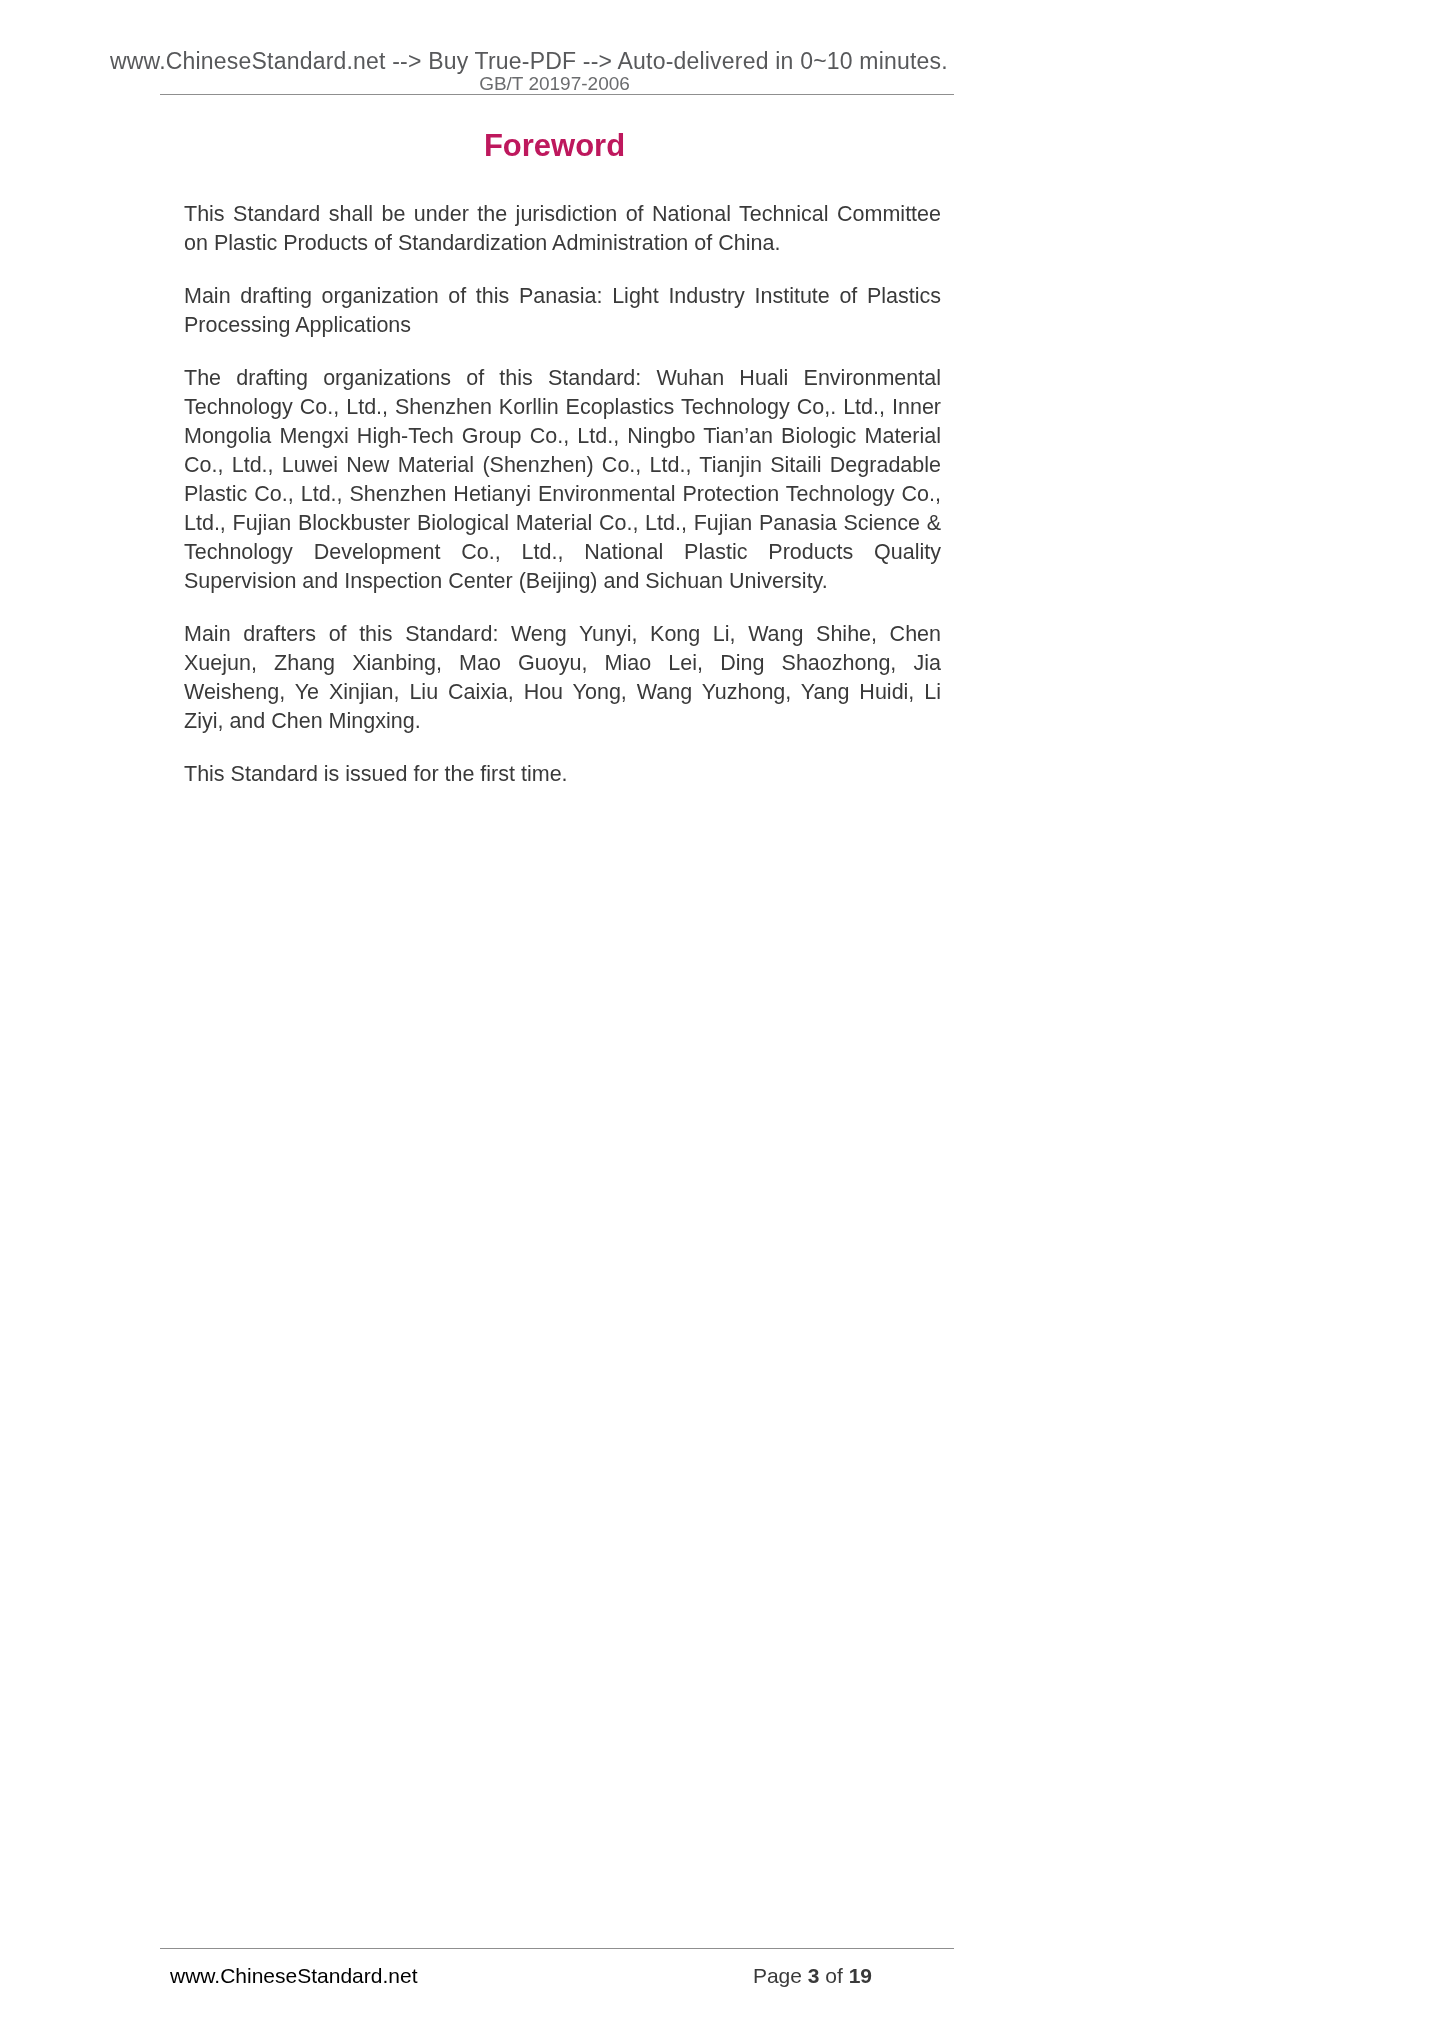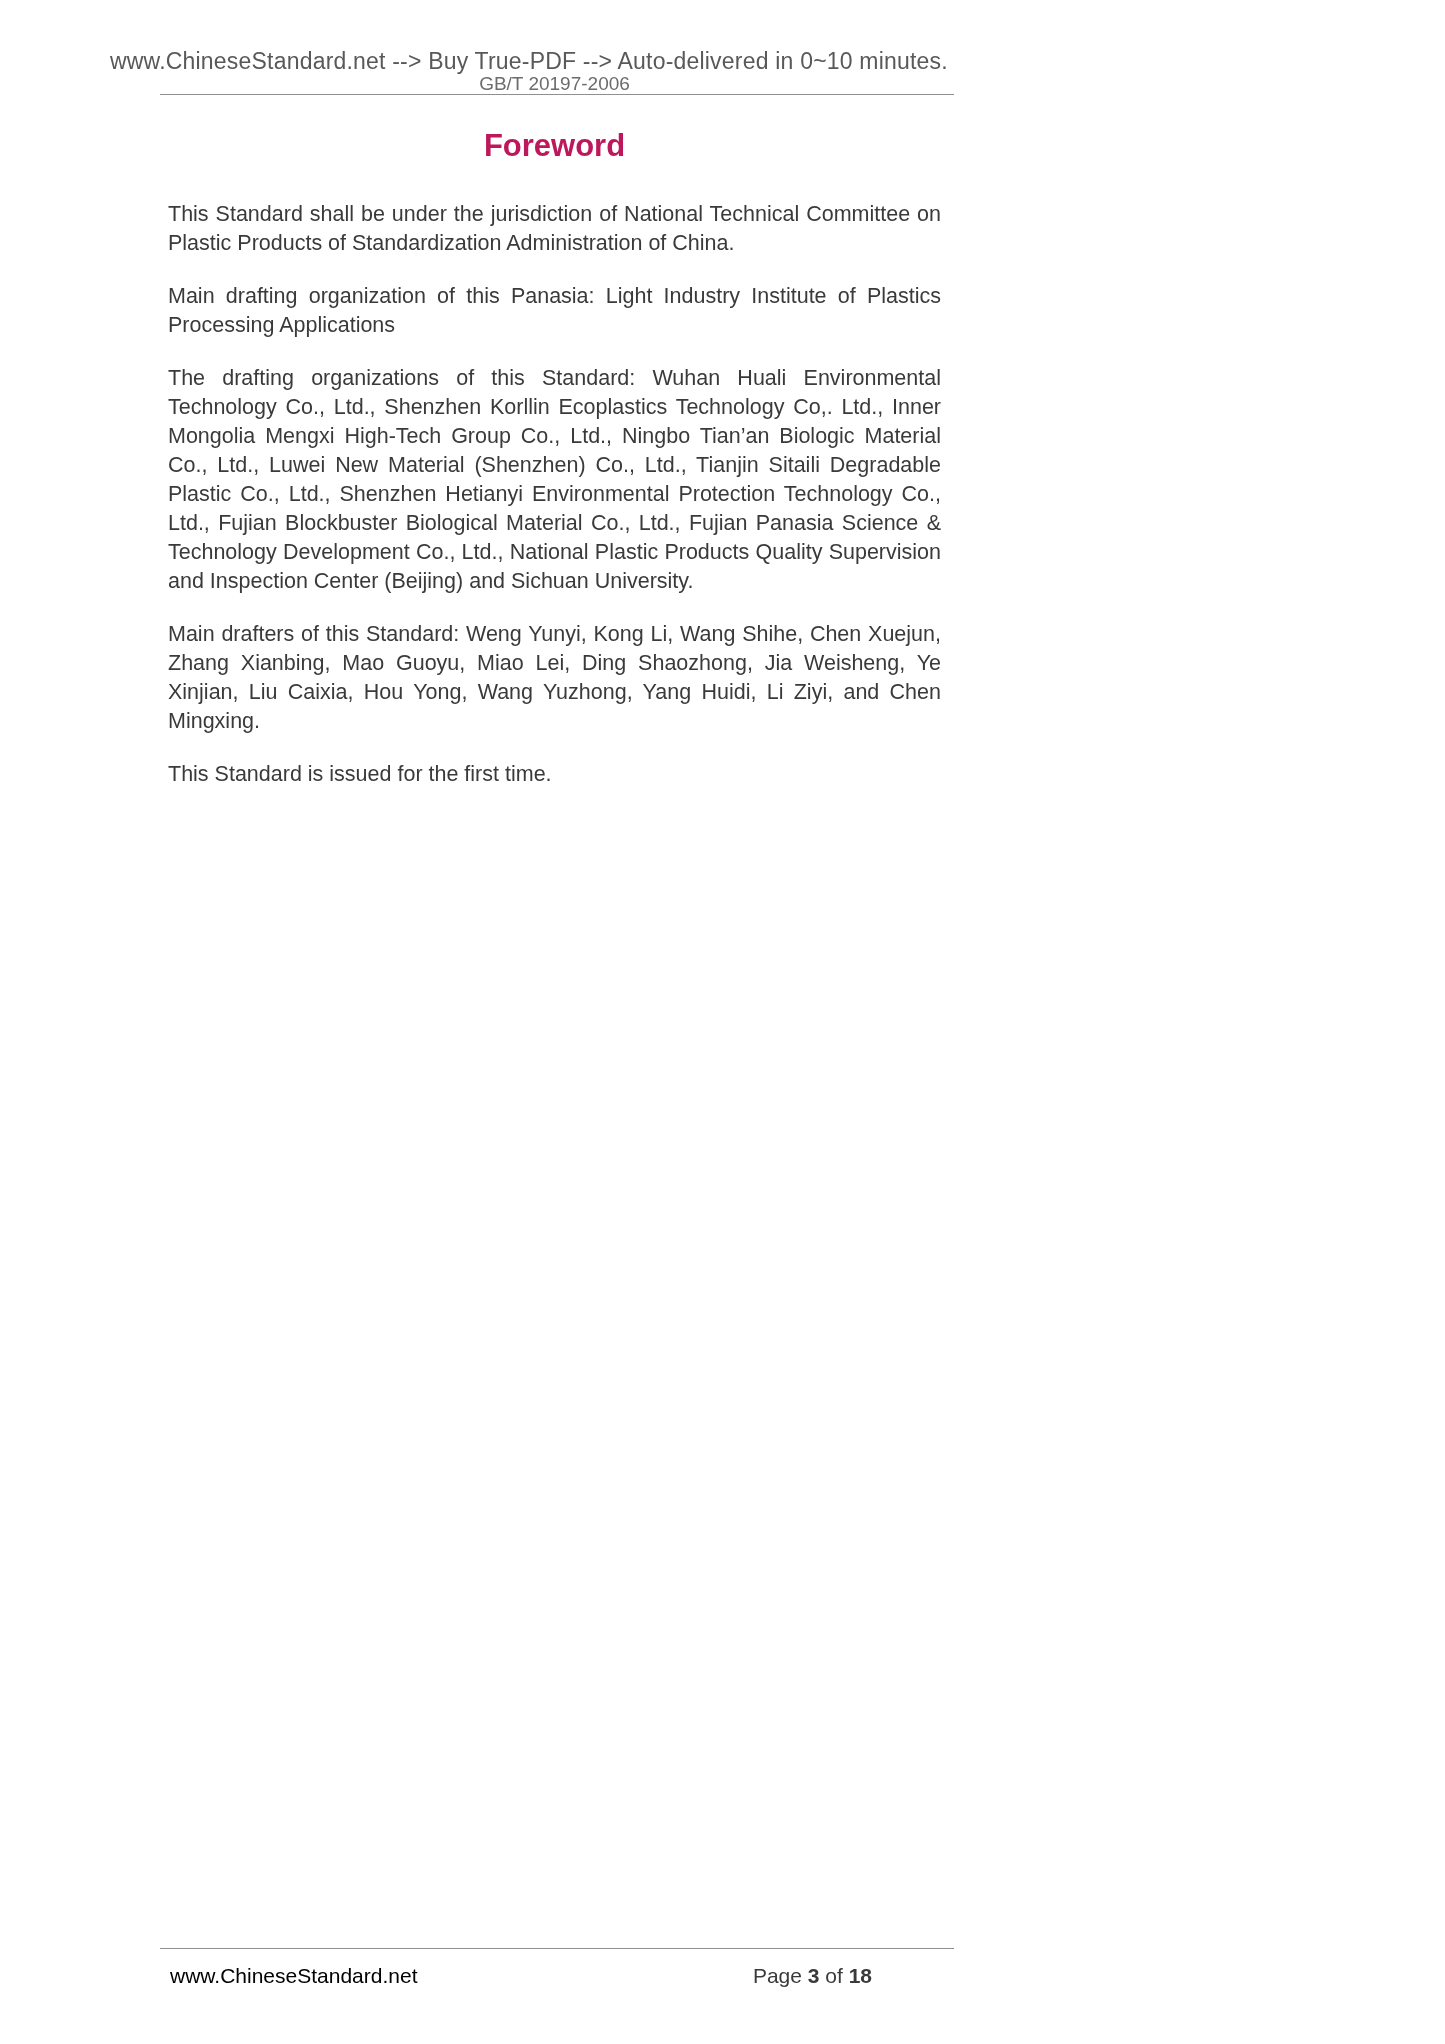--- a/index.html
+++ b/index.html
@@ -61,21 +61,21 @@
   .doc-body {
     position: absolute;
     left: 168px;
     top: 200px;
     width: 773px;
     font-size: 21.5px;
     line-height: 29px;
     color: #3a3a3a;
   }
   .doc-body p {
-    margin: 0 0 24px 0;
+    margin: 0 0 24px 16px;
     text-align: justify;
   }
   
   .footer-divider {
     position: absolute;
     left: 160px;
     top: 1948px;
     width: 794px;
     border-top: 1px solid #8f8f8f;
     height: 0;
@@ -123,17 +123,17 @@
     <p>The drafting organizations of this Standard: Wuhan Huali Environmental Technology Co., Ltd., Shenzhen Korllin Ecoplastics Technology Co,. Ltd., Inner Mongolia Mengxi High-Tech Group Co., Ltd., Ningbo Tian’an Biologic Material Co., Ltd., Luwei New Material (Shenzhen) Co., Ltd., Tianjin Sitaili Degradable Plastic Co., Ltd., Shenzhen Hetianyi Environmental Protection Technology Co., Ltd., Fujian Blockbuster Biological Material Co., Ltd., Fujian Panasia Science &amp; Technology Development Co., Ltd., National Plastic Products Quality Supervision and Inspection Center (Beijing) and Sichuan University.</p>
     <p>Main drafters of this Standard: Weng Yunyi, Kong Li, Wang Shihe, Chen Xuejun, Zhang Xianbing, Mao Guoyu, Miao Lei, Ding Shaozhong, Jia Weisheng, Ye Xinjian, Liu Caixia, Hou Yong, Wang Yuzhong, Yang Huidi, Li Ziyi, and Chen Mingxing.</p>
     <p>This Standard is issued for the first time.</p>
   </div>
 
   <div class="footer-divider"></div>
 
   <div class="footer-row">
     <a href="#" class="footer-site">www.ChineseStandard.net</a>
     <div class="footer-page">
-      <span>Page </span><span class="num">3</span><span> of </span><span class="num">18</span>
+      <span>Page </span><span class="num">3</span><span> of </span><span class="num">19</span>
     </div>
   </div>
 
 </div>
 
 </body></html>

